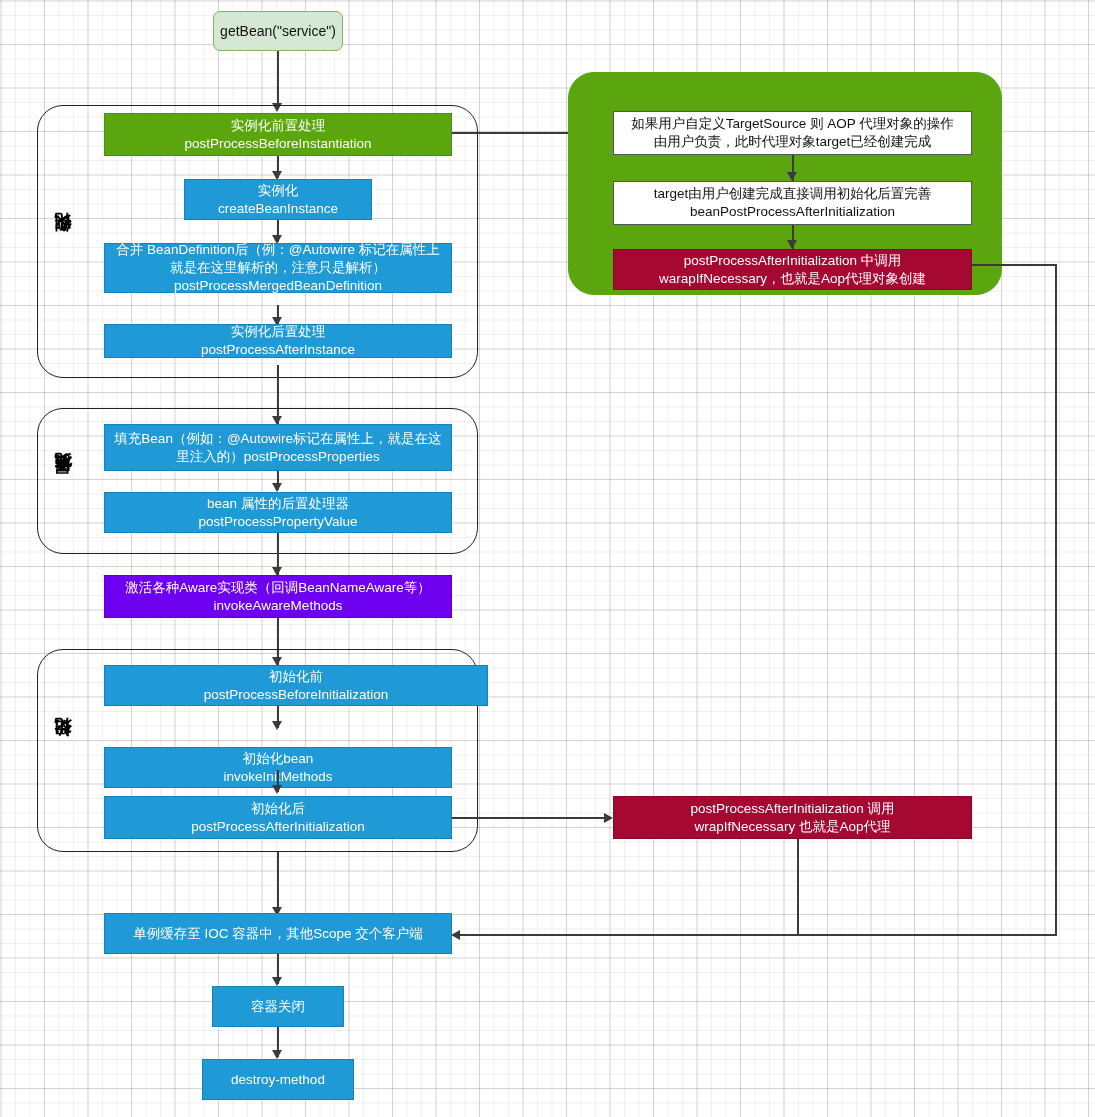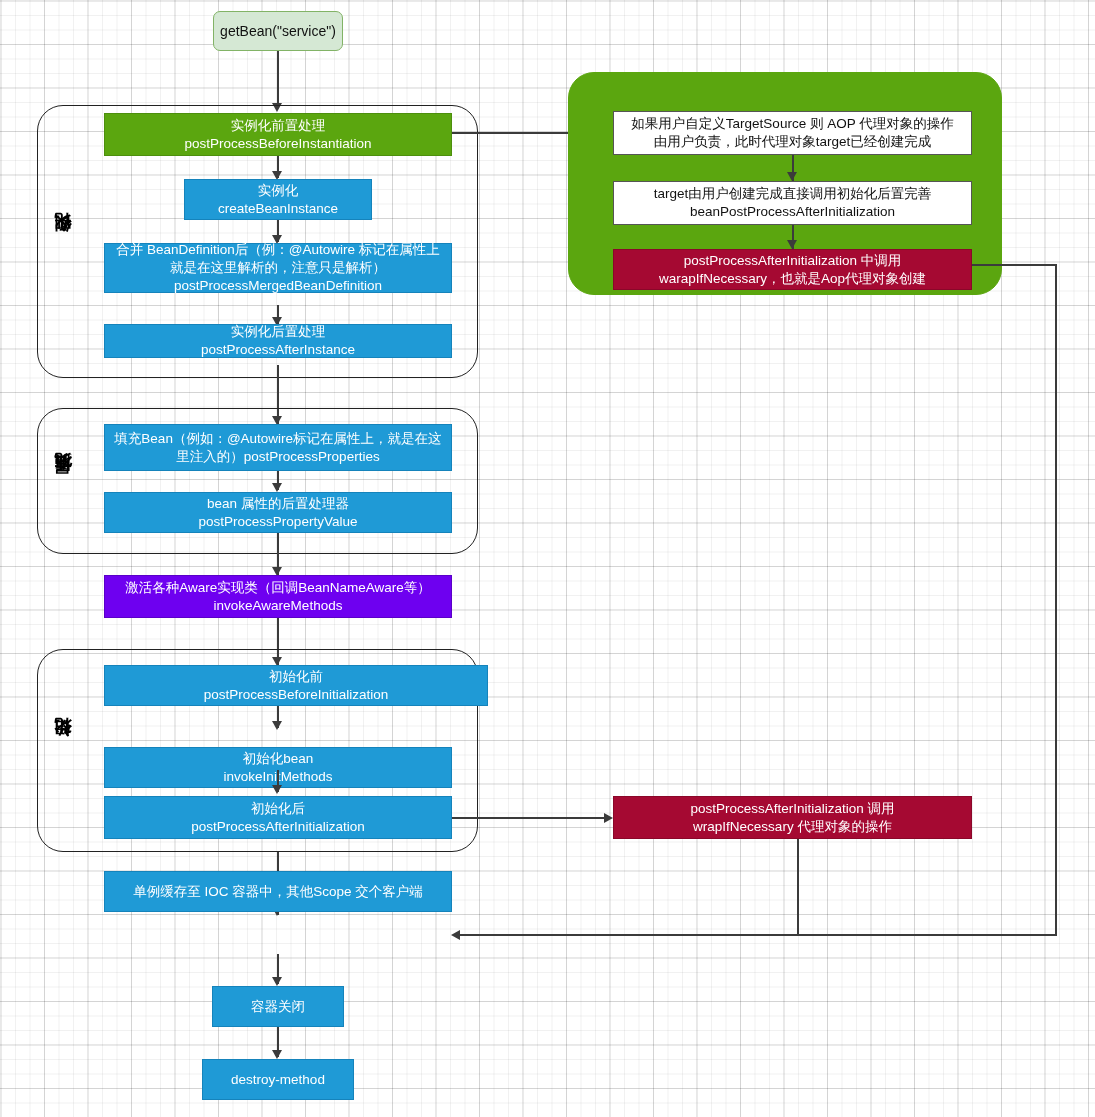--- a/index.html
+++ b/index.html
@@ -160,28 +160,28 @@
   <div class="conn vline" style="left:277px;top:770px;height:22px;"></div>
   <div class="arrow arrow-down" style="left:272px;top:785px;"></div>
 
   <div class="node blue" style="left:104px;top:796px;width:348px;height:43px;">初始化后
 postProcessAfterInitialization</div>
 
   <div class="conn hline" style="left:452px;top:817px;width:154px;"></div>
   <div class="arrow arrow-right" style="left:604px;top:813px;"></div>
 
   <div class="node crimson" style="left:613px;top:796px;width:359px;height:43px;">postProcessAfterInitialization 调用
-wrapIfNecessary 代理对象的操作</div>
+wrapIfNecessary 也就是Aop代理</div>
 
   <div class="conn vline" style="left:797px;top:839px;height:96px;"></div>
 
   <div class="conn vline" style="left:277px;top:852px;height:63px;"></div>
   <div class="arrow arrow-down" style="left:272px;top:907px;"></div>
 
-  <div class="node blue" style="left:104px;top:871px;width:348px;height:41px;">单例缓存至 IOC 容器中，其他Scope 交个客户端</div>
+  <div class="node blue" style="left:104px;top:913px;width:348px;height:41px;">单例缓存至 IOC 容器中，其他Scope 交个客户端</div>
 
   <div class="conn vline" style="left:277px;top:954px;height:30px;"></div>
   <div class="arrow arrow-down" style="left:272px;top:977px;"></div>
 
   <div class="node blue" style="left:212px;top:986px;width:132px;height:41px;">容器关闭</div>
 
   <div class="conn vline" style="left:277px;top:1027px;height:30px;"></div>
   <div class="arrow arrow-down" style="left:272px;top:1050px;"></div>
 
   <div class="node blue" style="left:202px;top:1059px;width:152px;height:41px;">destroy-method</div>

